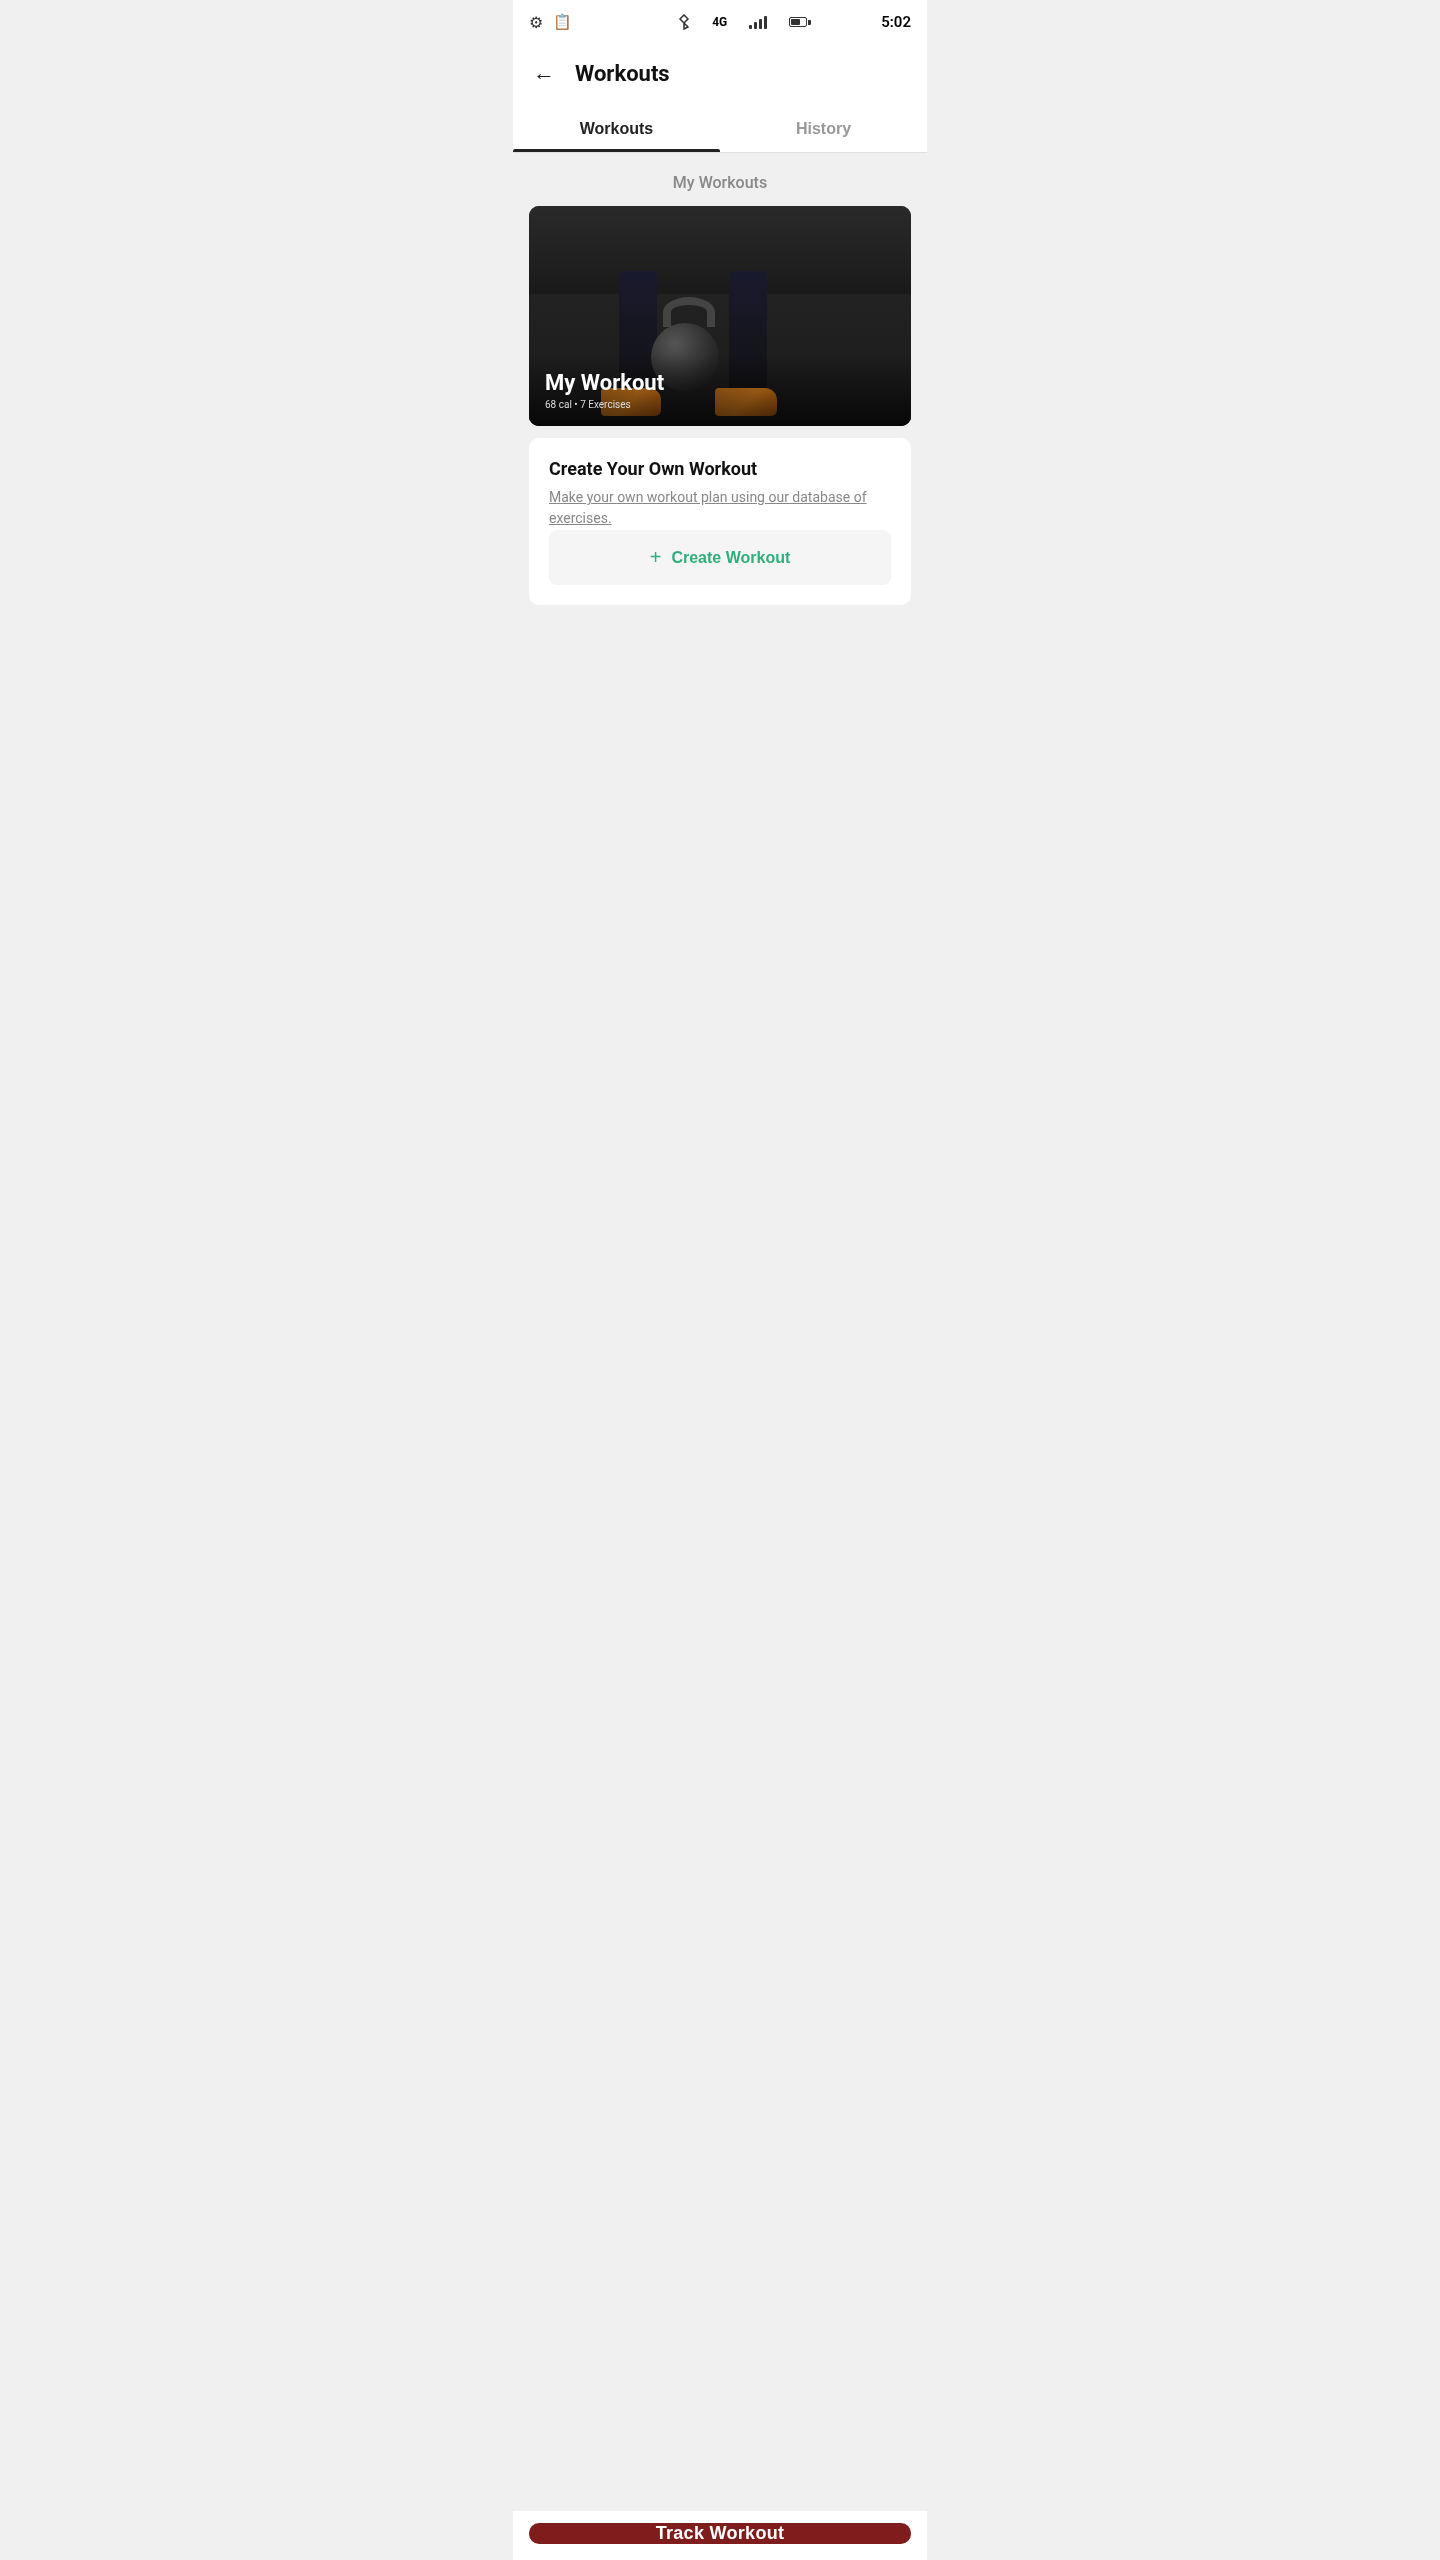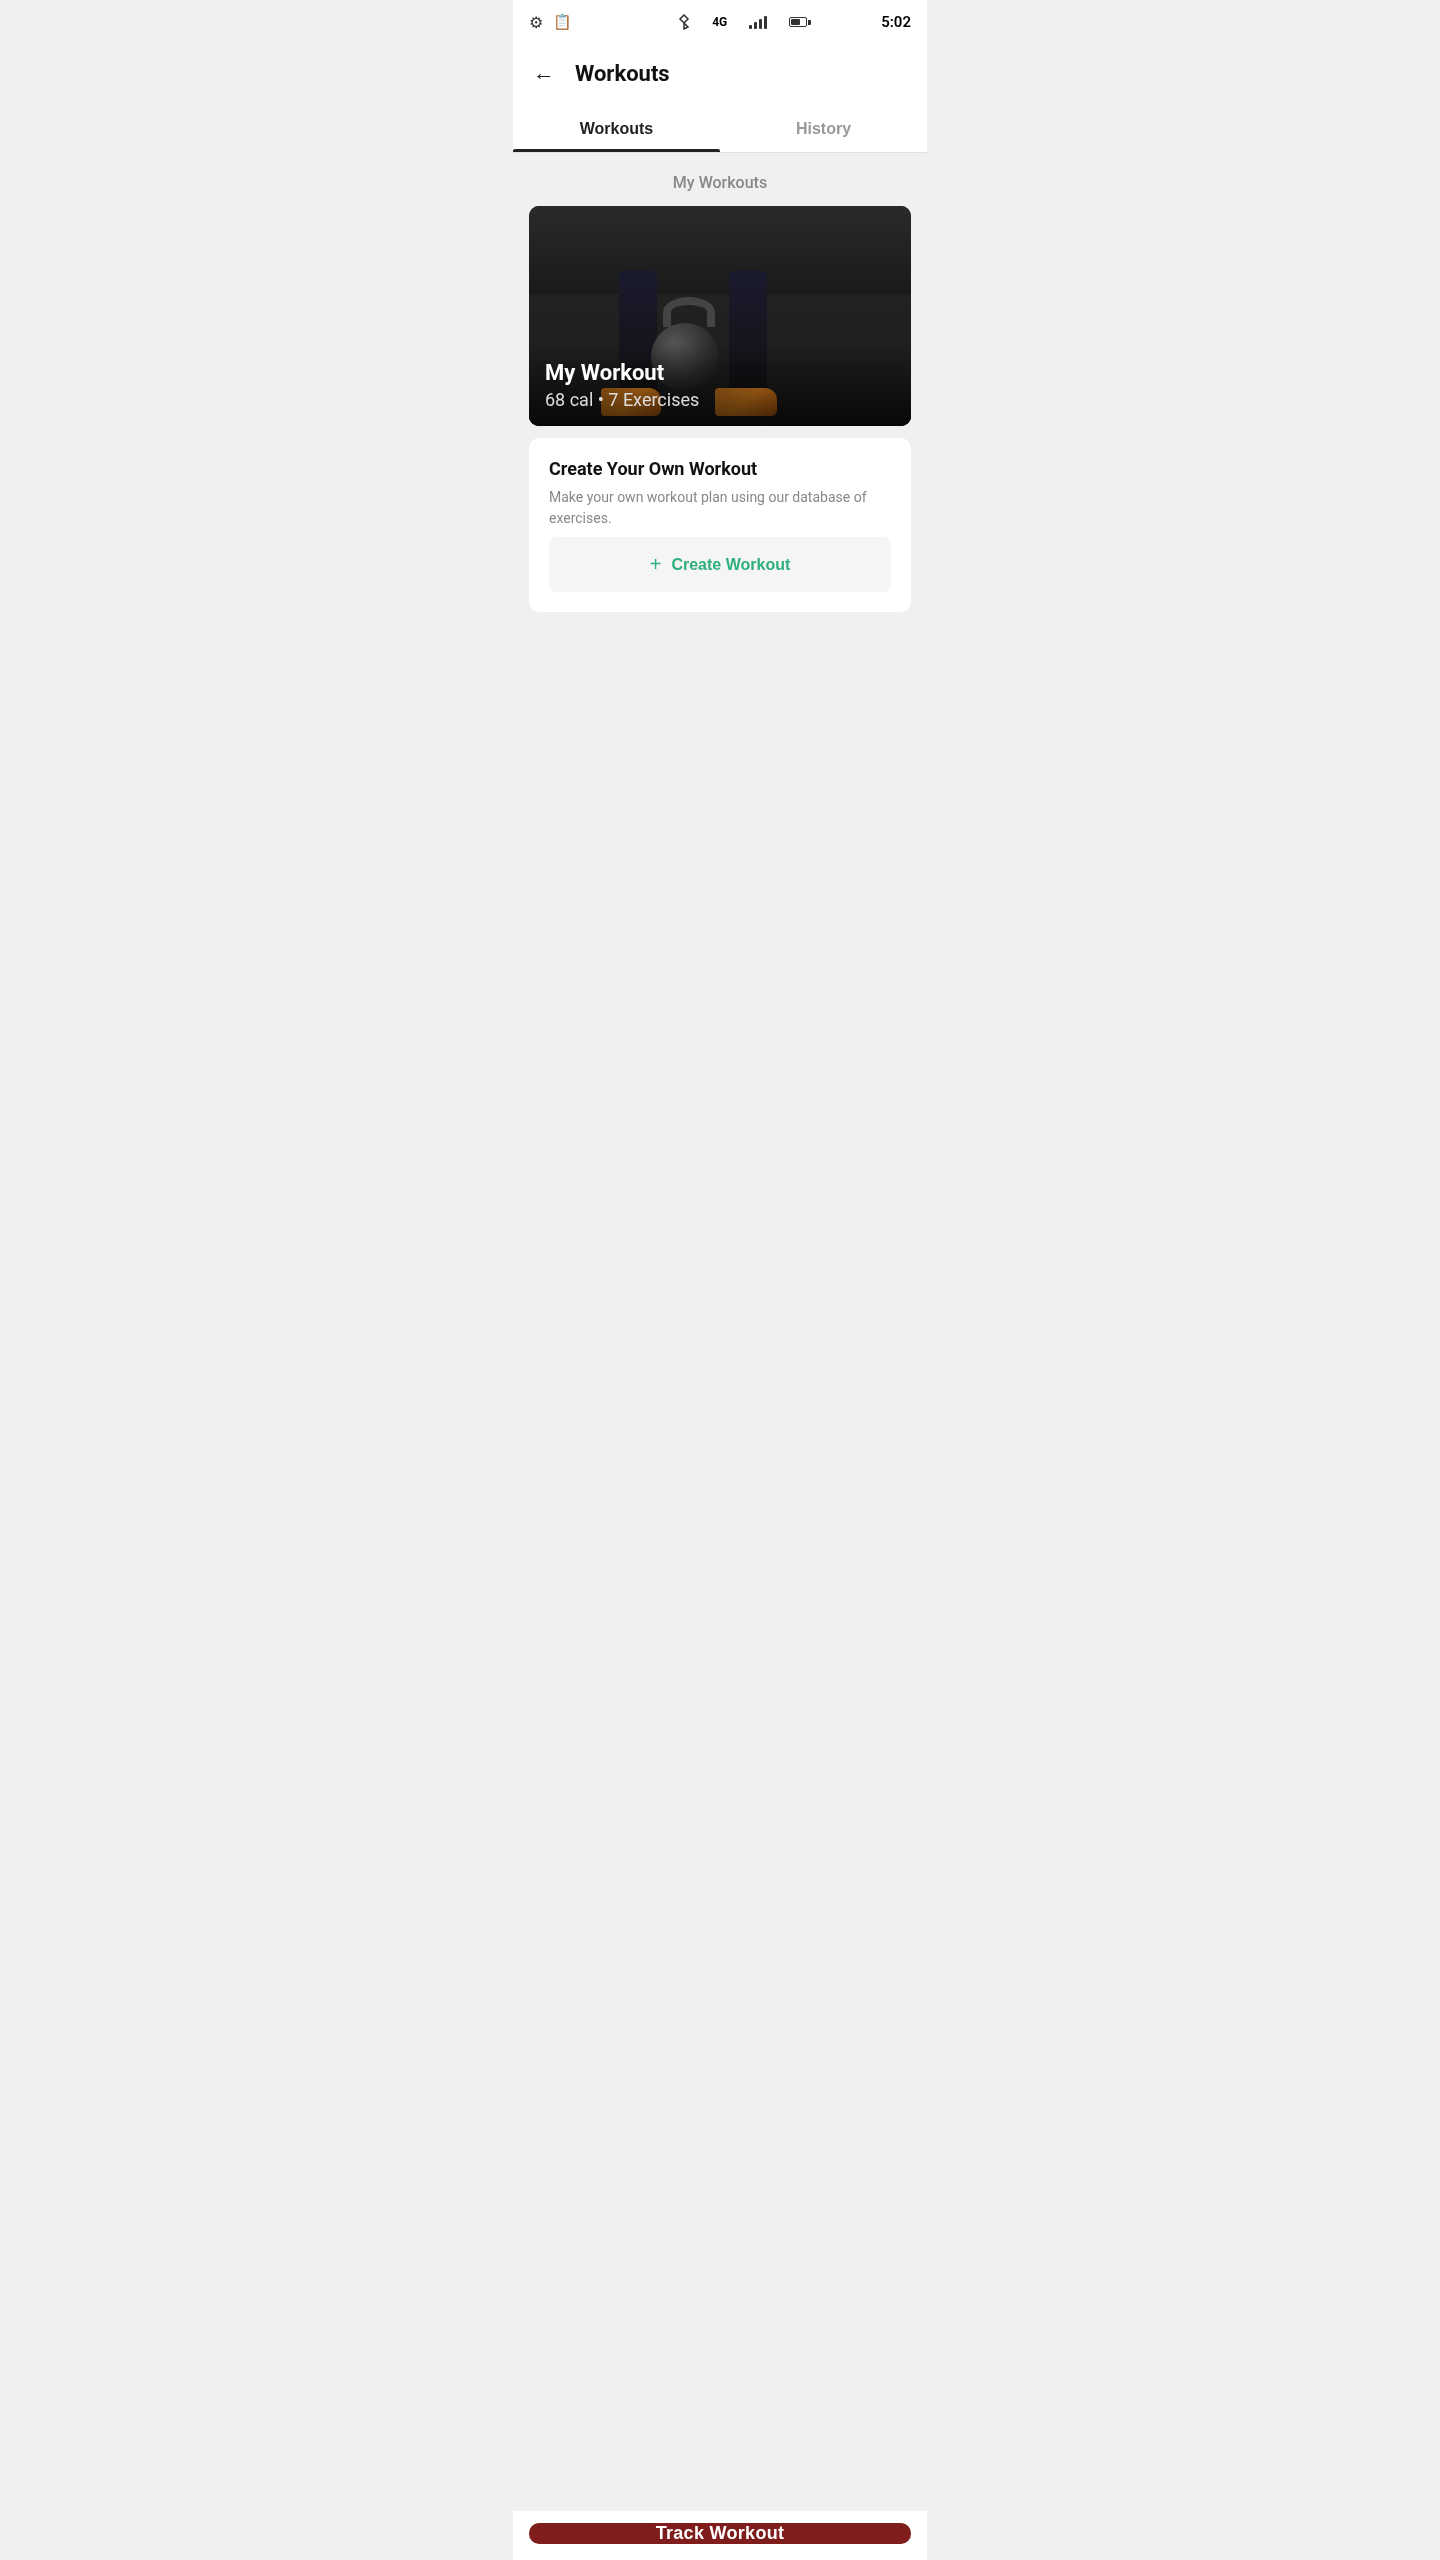--- a/index.html
+++ b/index.html
@@ -240,21 +240,21 @@
     }
 
     .workout-name {
       font-size: 22px;
       font-weight: 700;
       color: #fff;
       margin-bottom: 4px;
     }
 
     .workout-meta {
-      font-size: 18px;
+      font-size: 10px;
       color: #ddd;
     }
 
     
     .create-card {
       background: #fff;
       border-radius: 10px;
       padding: 20px;
       margin-bottom: 24px;
     }
@@ -263,21 +263,22 @@
       font-size: 18px;
       font-weight: 700;
       color: #111;
       margin-bottom: 8px;
     }
 
     .create-desc {
       font-size: 14px;
       color: #888;
       line-height: 1.5;
-      margin-bottom: 8px;
+      margin-bottom: 1px;
+      text-decoration: underline;
     }
 
     .create-btn {
       width: 100%;
       background: #f5f5f5;
       border: none;
       border-radius: 8px;
       padding: 16px;
       display: flex;
       align-items: center;

